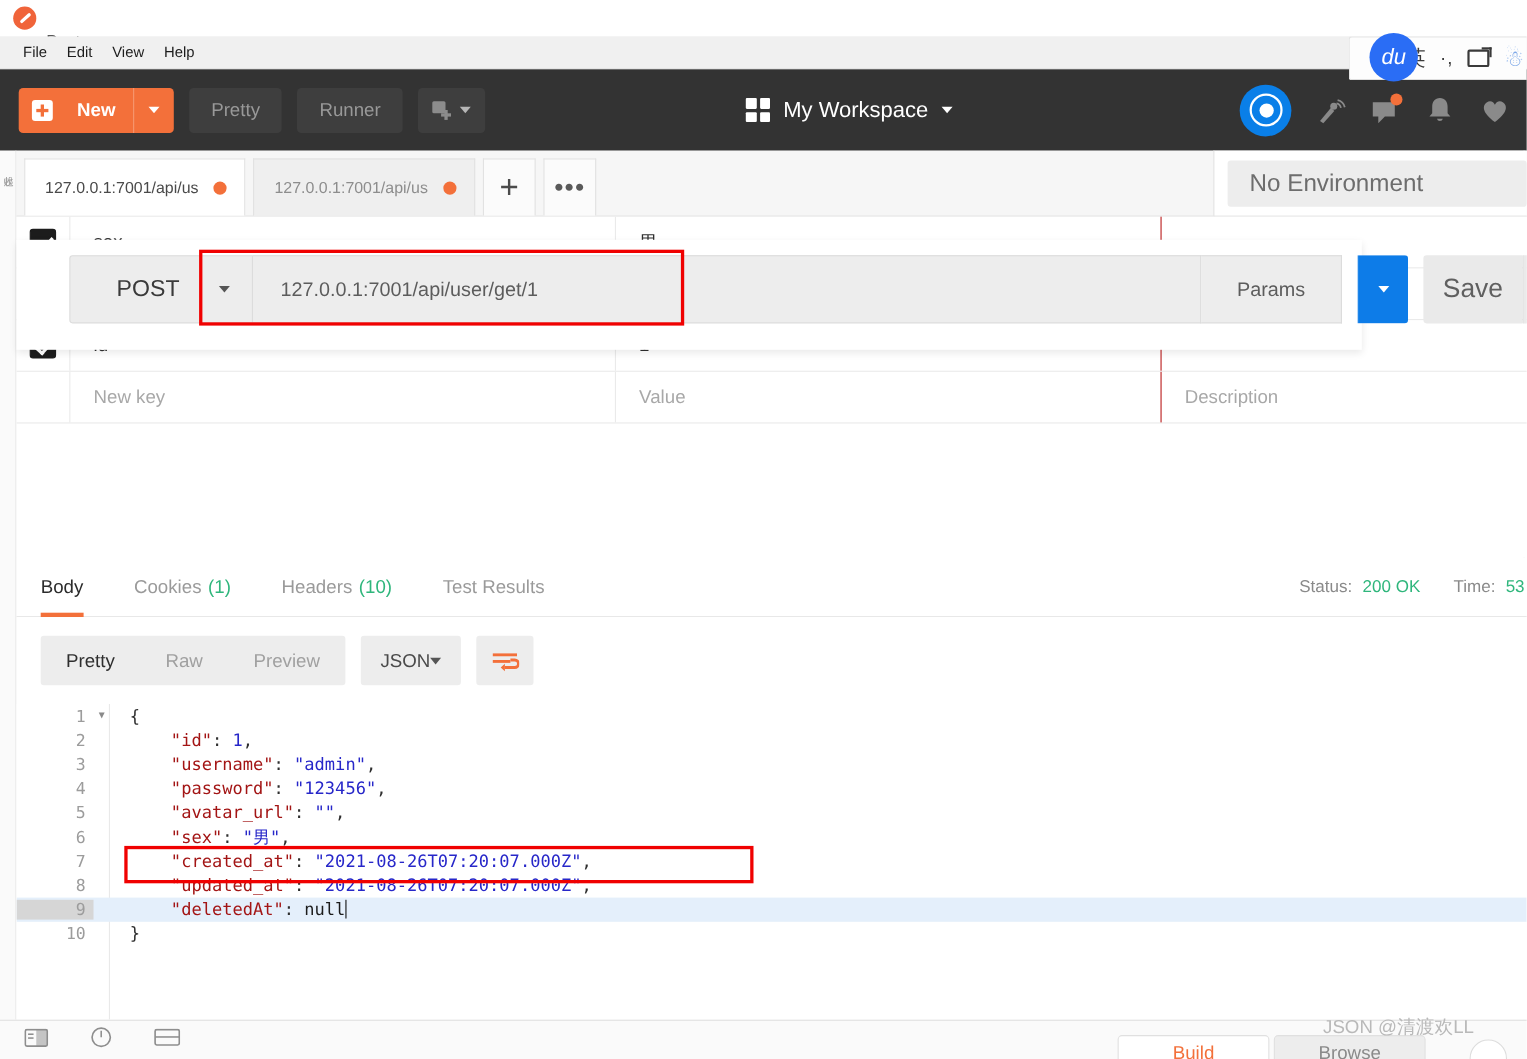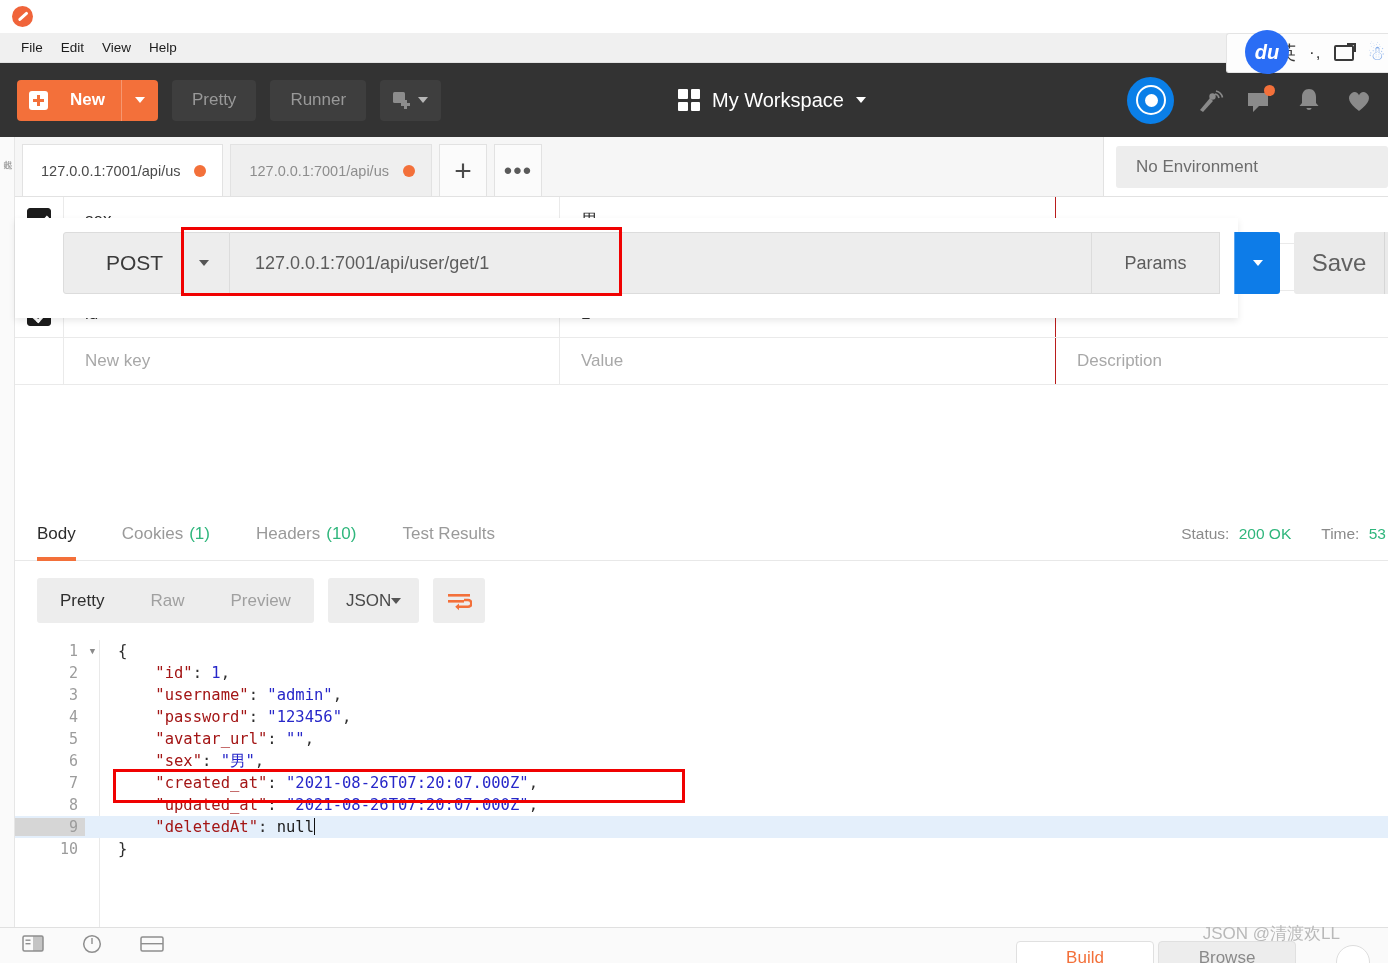--- a/index.html
+++ b/index.html
@@ -128,21 +128,21 @@
   .ime-bar {
     position: absolute; right: 0; top: 33px; width: 162px; height: 40px;
     background: #fdfdfd; border: 1px solid #e4e4e4; border-right: none;
     display: flex; align-items: center; gap: 13px; padding-left: 50px;
     z-index: 40; border-radius: 3px 0 0 3px;
   }
   .ime-logo {
     position: absolute; left: 18px; top: -4px; width: 44px; height: 44px;
     border-radius: 50%; background: #2a6df5; color: #fff;
     display: flex; align-items: center; justify-content: center;
-    font-size: 20px; font-style: italic; font-weight: bold;
+    font-size: 20px; font-style: italic; font-weight: normal;
   }
   .ime-cn { font-size: 19px; color: #3a3a3a; }
   .ime-punct { font-size: 17px; color: #3a3a3a; letter-spacing: 1px; }
   .ime-kb {
     width: 20px; height: 16px; border: 2px solid #3a3a3a;
     border-radius: 2px; position: relative;
   }
   .ime-kb::after {
     content: ""; position: absolute; right: -4px; top: -4px;
     width: 7px; height: 7px; border: 2px solid #3a3a3a;
@@ -189,21 +189,21 @@
   
   .env-wrap {
     position: absolute; left: 1103px; top: 137px; width: 285px; height: 60px;
     background: #fff; border-left: 1px solid #e2e2e2;
     display: flex; align-items: center; padding-left: 12px;
     border-bottom: 1px solid #e2e2e2;
   }
   .env-select {
     width: 275px; height: 42px; background: #ededed; border-radius: 3px;
     display: flex; align-items: center; padding-left: 20px;
-    color: #6d6d6d; font-size: 17px;
+    color: #6d6d6d; font-size: 22px;
   }
 
   
   .kv-table {
     position: absolute; left: 15px; top: 197px; width: 1373px; height: 310px;
     background: #fff;
   }
   .kv-row {
     display: flex; height: 47px; border-bottom: 1px solid #eaeaea;
     align-items: center;

